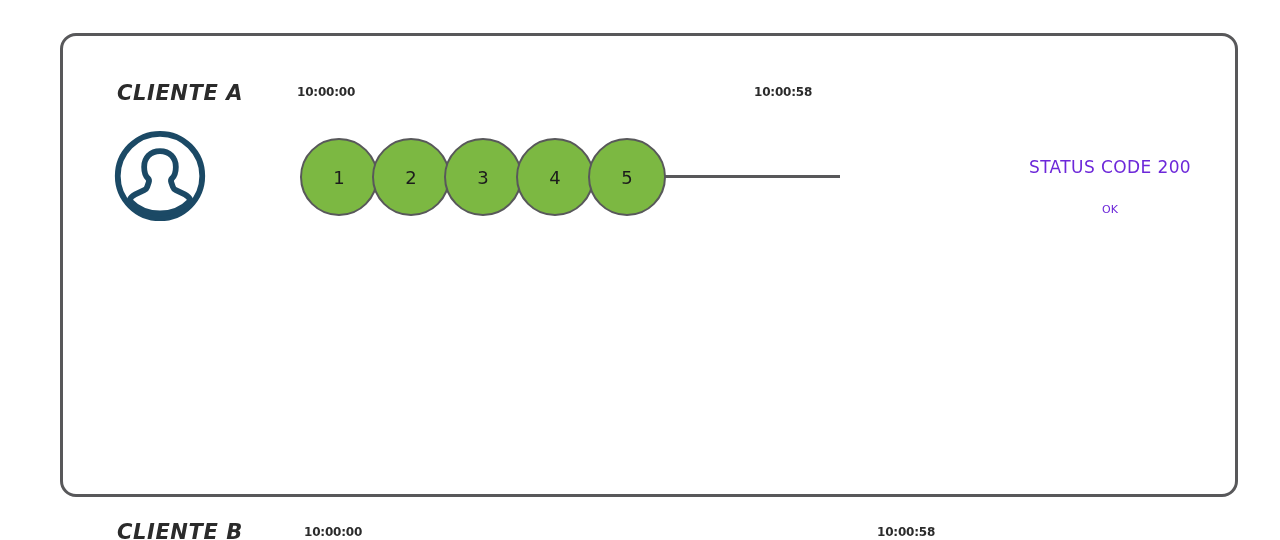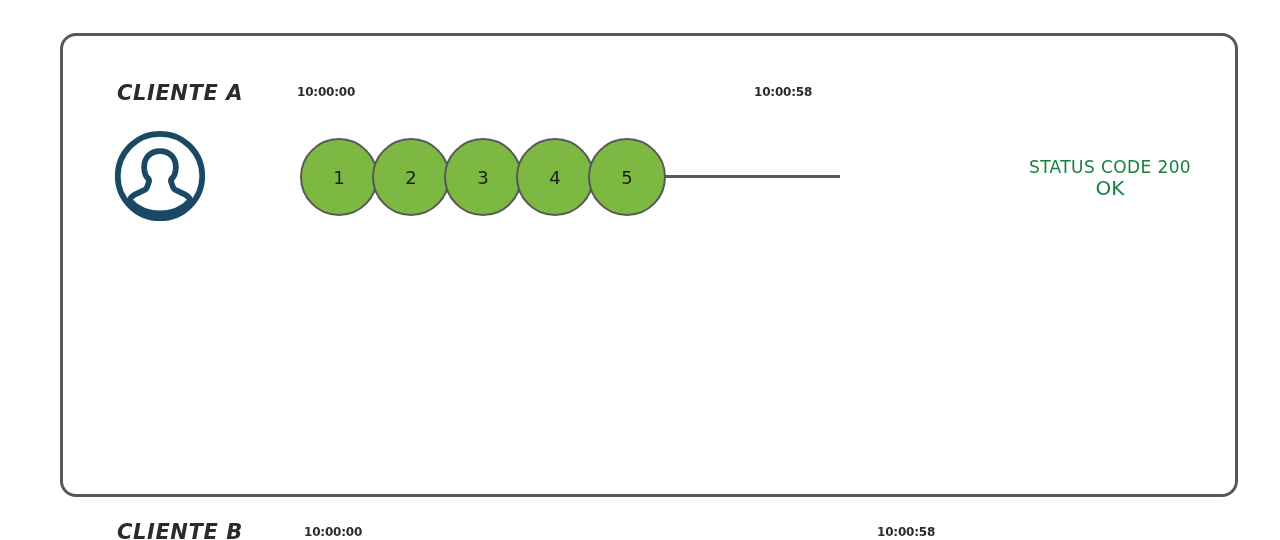--- a/index.html
+++ b/index.html
@@ -129,24 +129,25 @@
     text-align: center;
     font-family: "DejaVu Sans", sans-serif;
     white-space: nowrap;
   }
   .status .line1 {
     font-size: 17px;
     letter-spacing: 0.4px;
     line-height: 21px;
   }
   .status .line2 {
-    font-size: 20px;
+    font-size: 11px;
     line-height: 20px;
-  }
-  .status.ok { color: #15803d; left: 1020px; top: 157px; width: 180px; }
+    margin-top: 22px;
+  }
+  .status.ok { color: #6d28d9; left: 1020px; top: 157px; width: 180px; }
 </style>
 </head>
 <body>
 
 <div id="stage">
 
   <div class="frame"></div>
 
   <div class="row" id="row-a">
 

